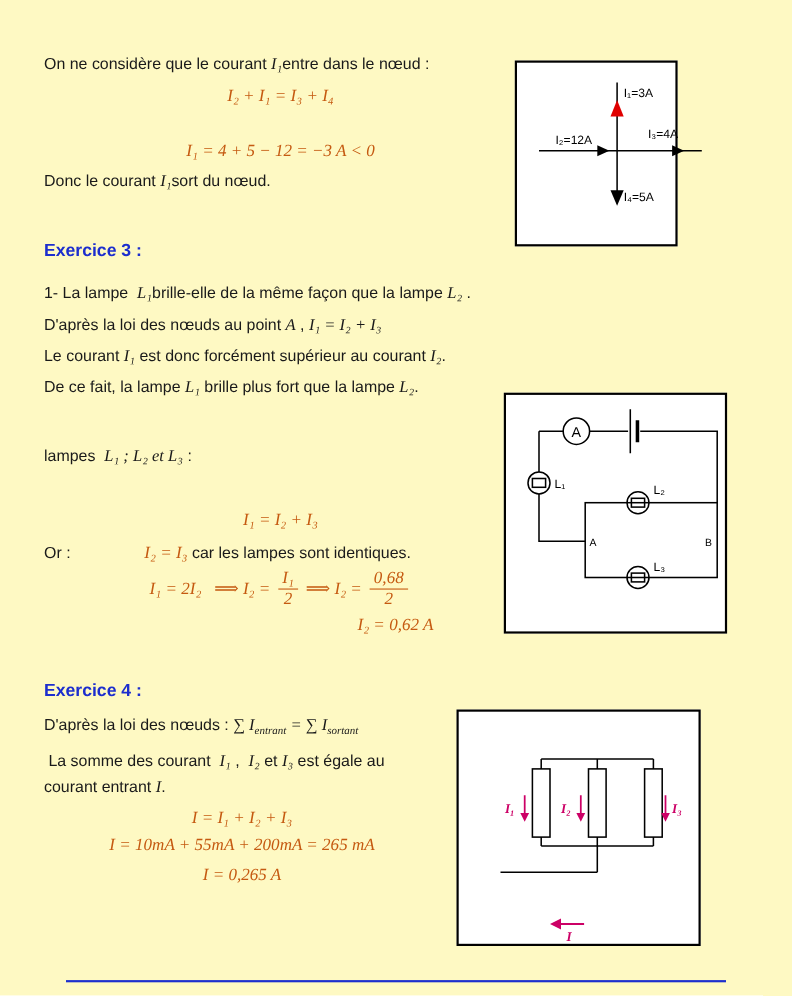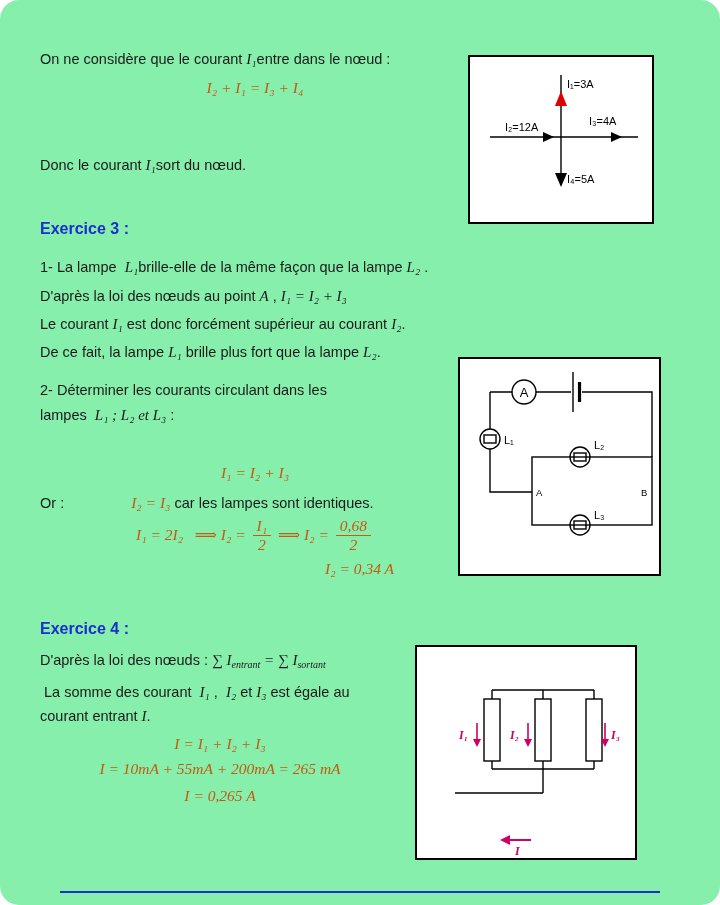--- a/index.html
+++ b/index.html
@@ -1,19 +1,19 @@
 <!DOCTYPE html>
 <html><head>
 <meta charset="utf-8">
 <style>
   * { box-sizing: border-box; }
   html, body { margin: 0; padding: 0; background: #ffffff; }
   .page {
-    position: relative; width: 720px; height: 905px; background: #86efac;
-    font-family: "Liberation Sans", sans-serif; color: #1a1a1a; overflow: hidden; border-radius: 19px;
+    position: relative; width: 720px; height: 905px; background: #fef9c3;
+    font-family: "Liberation Sans", sans-serif; color: #1a1a1a; overflow: hidden;
   }
   .line {
     position: absolute; left: 40px; width: 430px; margin: 0;
     font-size: 14.5px; line-height: 19px; white-space: pre-wrap;
   }
   .eqc { position: absolute; left: 40px; width: 430px; margin: 0; text-align: center; }
   .eqc4 { width: 360px; }
   .abs { position: absolute; }
   .meq {
     font-family: "Liberation Serif", "DejaVu Serif", serif; font-style: italic;
@@ -42,24 +42,25 @@
   .footer-line { position: absolute; left: 60px; top: 891px; width: 600px; height: 2px; background: #1C2ECE; }
 </style>
 </head>
 <body>
 
 <div class="page">
 
   <p class="line" style="top:50px"><span>On ne considère que le courant </span><span class="mvar">I₁</span><span>entre dans le nœud :</span></p>
 
   <div class="eqc" style="top:79px"><span class="meq">I₂ + I₁ = I₃ + I₄</span></div>
+  <div class="eqc" style="top:129px"><span class="meq">I₁ = 4 + 5 − 12 = −3 A &lt; 0</span></div>
 
   <p class="line" style="top:156px"><span>Donc le courant </span><span class="mvar">I₁</span><span>sort du nœud.</span></p>
 
-  <div class="dbox" style="left:468px;top:55px;width:186px;height:169px">
+  <div class="dbox" style="left:468px;top:55px;width:148px;height:169px">
     <svg width="182" height="165" viewBox="0 0 182 165">
       <line class="wire" x1="91" y1="18" x2="91" y2="128"></line>
       <line class="wire" x1="20" y1="80" x2="168" y2="80"></line>
       <polygon points="91,34 85,49 97,49" fill="#E00000"></polygon>
       <polygon points="84,80 73,75 73,85" fill="#000"></polygon>
       <polygon points="152,80 141,75 141,85" fill="#000"></polygon>
       <polygon points="91,130 85,116 97,116" fill="#000"></polygon>
       <text x="97" y="31" class="dlabel">I₁=3A</text>
       <text x="35" y="74" class="dlabel">I₂=12A</text>
       <text x="119" y="68" class="dlabel">I₃=4A</text>
@@ -70,32 +71,31 @@
   <h2 class="title" style="top:220px">Exercice 3 :</h2>
 
   <p class="line" style="top:258px"><span>1- La lampe  </span><span class="mvar">L₁</span><span>brille-elle de la même façon que la lampe </span><span class="mvar">L₂</span><span> .</span></p>
 
   <p class="line" style="top:287px"><span>D'après la loi des nœuds au point </span><span class="mvar">A</span><span> , </span><span class="mvar">I₁ = I₂ + I₃</span></p>
 
   <p class="line" style="top:343px"><span>De ce fait, la lampe </span><span class="mvar">L₁</span><span> brille plus fort que la lampe </span><span class="mvar">L₂</span><span>.</span></p>
 
   <p class="line" style="top:315px"><span>Le courant </span><span class="mvar">I₁</span><span> est donc forcément supérieur au courant </span><span class="mvar">I₂</span><span>.</span></p>
 
-  <p class="line" style="top:381px"><span>2- Déterminer les courants circulant dans les</span></p>
 
   <p class="line" style="top:406px"><span>lampes  </span><span class="mvar">L₁ ; L₂ et L₃</span><span> :</span></p>
 
 
   <div class="eqc" style="top:464px"><span class="meq">I₁ = I₂ + I₃</span></div>
 
   <p class="line" style="top:493px"><span>Or :</span><span class="meq" style="margin-left:67px">I₂ = I₃</span><span> car les lampes sont identiques.</span></p>
 
   <div class="eqc" style="top:518px"><span class="meq">I₁ = 2I₂   ⟹ I₂ = </span><span class="frac meq"><span class="fnum">I₁</span><span class="fden">2</span></span><span class="meq"> ⟹ I₂ = </span><span class="frac meq"><span class="fnum">0,68</span><span class="fden">2</span></span></div>
 
-  <div class="abs" style="left:325px;top:560px"><span class="meq">I₂ = 0,34 A</span></div>
+  <div class="abs" style="left:325px;top:560px"><span class="meq">I₂ = 0,62 A</span></div>
 
   <div class="dbox" style="left:458px;top:357px;width:203px;height:219px">
     <svg width="199" height="215" viewBox="0 0 199 215">
       <path class="wire" d="M30,33 H52 M76,33 H111 M122,33 H192 V98 M30,33 V70 M30,90 V133 H72"></path>
       <line class="wire" x1="113" y1="13" x2="113" y2="53"></line>
       <line x1="119.5" y1="23" x2="119.5" y2="43" stroke="#000" stroke-width="3.2"></line>
       <rect class="wire" x="72" y="98" width="120" height="68" fill="none"></rect>
       <circle class="wire" cx="64" cy="33" r="12" fill="#fff"></circle>
       <text x="64" y="38" text-anchor="middle" class="dlabel" style="font-size:13px">A</text>
       <circle class="wire" cx="30" cy="80" r="10" fill="#fff"></circle>

